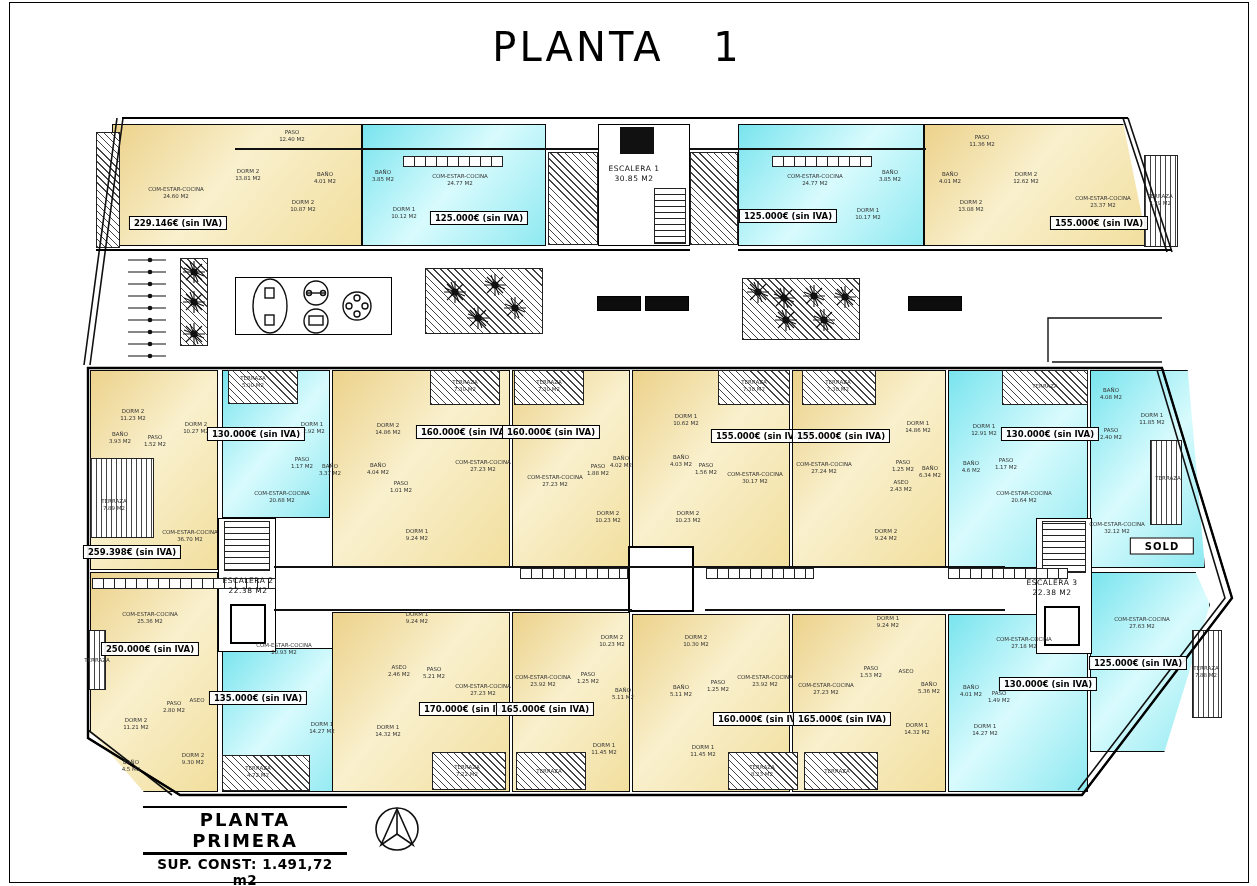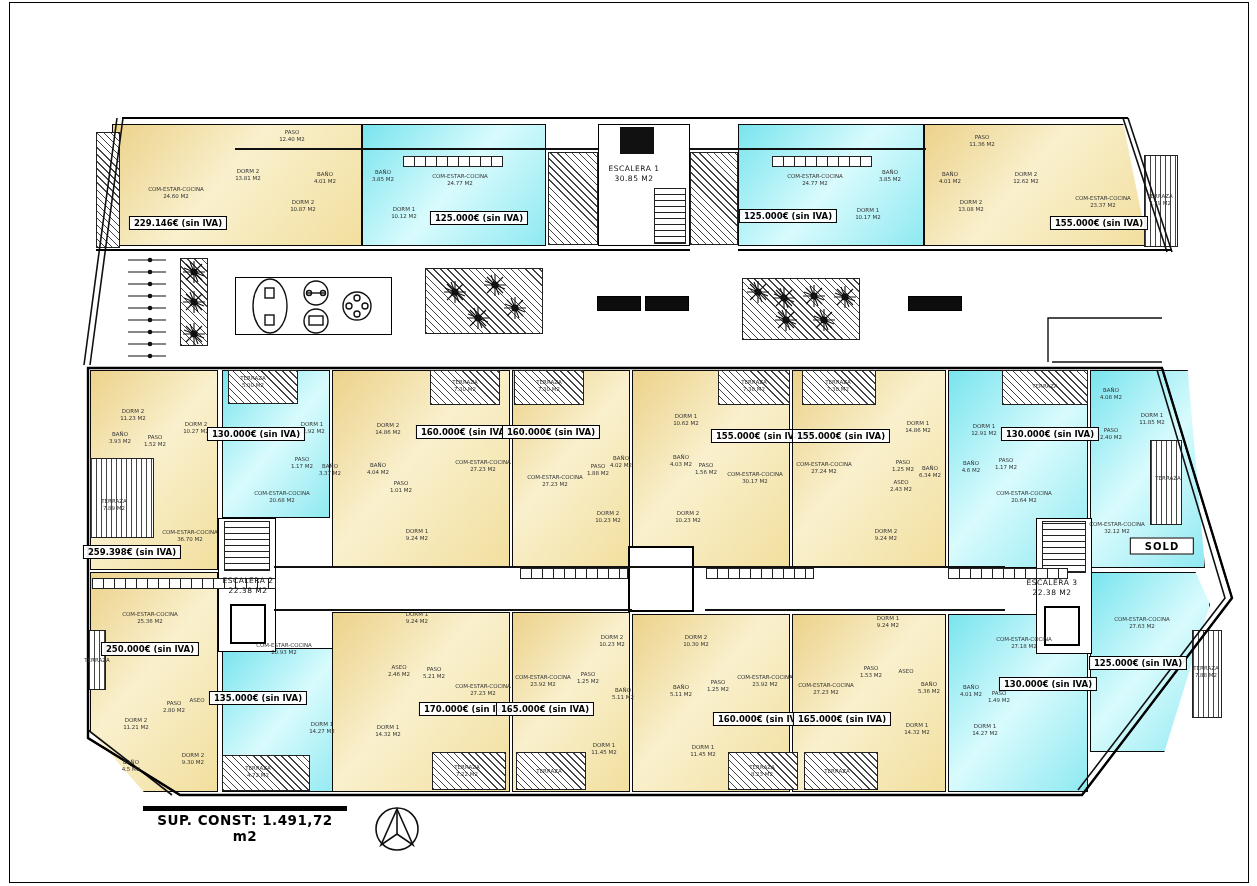--- a/index.html
+++ b/index.html
@@ -27,20 +27,21 @@
   .legend .rule{height:2px;background:#000;}
   .legend .l1{font-size:18px;font-weight:bold;letter-spacing:2px;text-align:center;padding:1px 0;color:#000;}
   .legend .l2{font-size:13.5px;font-weight:bold;letter-spacing:.5px;text-align:center;padding:1px 0;color:#000;}
   svg.deco{position:absolute;left:0;top:0;z-index:14;pointer-events:none;}
 </style>
 </head>
 <body>
 
 <div id="sheet">
   <div class="border-frame"></div>
+  <div class="title">PLANTA 1</div>
 
   <div class="unit yellow" style="left:112px;top:124px;width:250px;height:122px"></div>
   <div class="unit cyan" style="left:362px;top:124px;width:184px;height:122px"></div>
   <div class="core" style="left:598px;top:124px;width:92px;height:122px"></div>
   <div class="unit cyan" style="left:738px;top:124px;width:186px;height:122px"></div>
   <div class="unit yellow" style="left:924px;top:124px;width:224px;height:122px;clip-path:polygon(0 0,89% 0,100% 100%,0 100%)"></div>
 
   <div class="hatch" style="left:96px;top:132px;width:24px;height:116px"></div>
   <div class="hatch" style="left:548px;top:152px;width:50px;height:93px"></div>
   <div class="hatch" style="left:690px;top:152px;width:48px;height:93px"></div>
@@ -418,17 +419,18 @@
   <div class="rm" style="left:985px;top:730px">DORM 1
 14.27 M2</div>
 
   <div class="rm" style="left:1142px;top:623px">COM-ESTAR-COCINA
 27.63 M2</div>
   <div class="rm" style="left:1206px;top:672px">TERRAZA
 7.88 M2</div>
 
   <div class="legend">
     <div class="rule"></div>
+    <div class="l1">PLANTA PRIMERA</div>
     <div class="rule" style="height:2.5px"></div>
     <div class="l2">SUP. CONST: 1.491,72 m2</div>
 
   </div>
 </div>
 
 </body></html>

